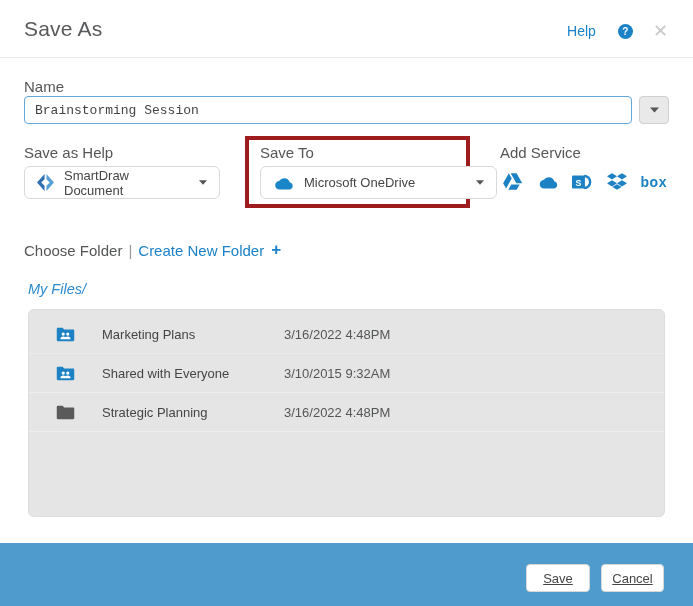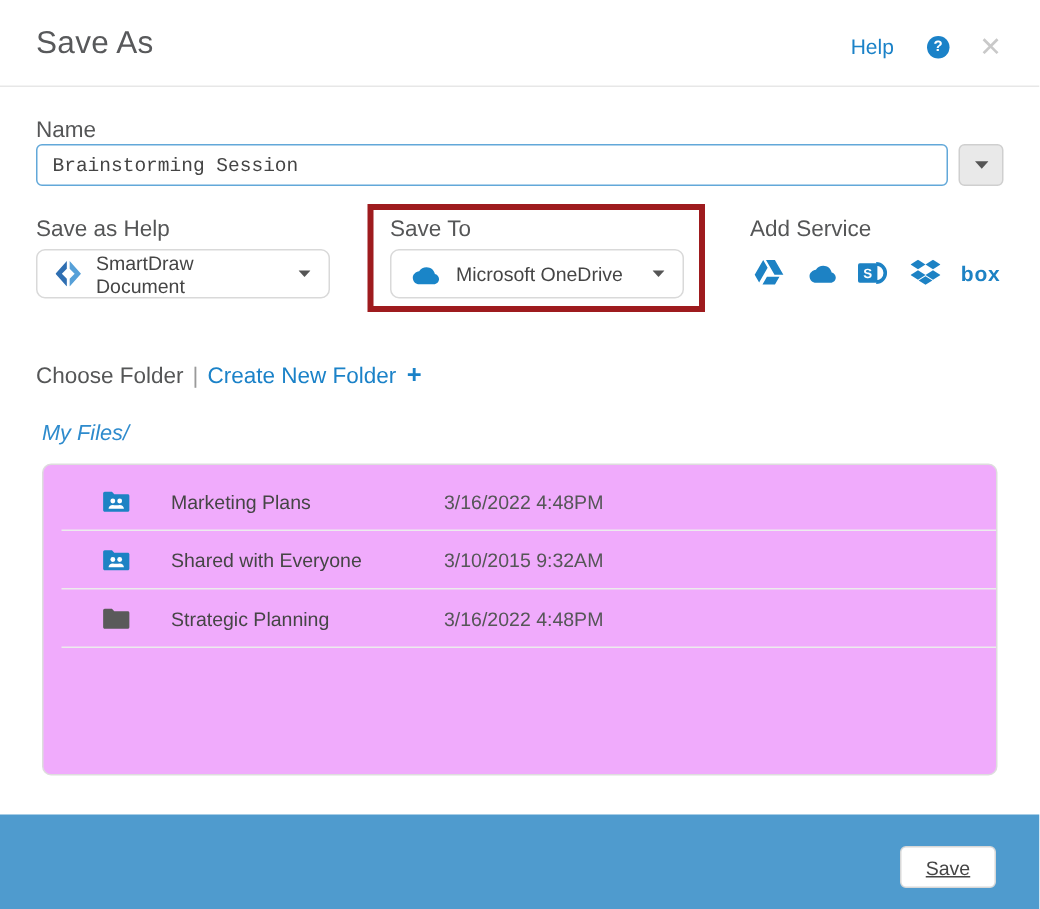--- a/index.html
+++ b/index.html
@@ -32,39 +32,39 @@
   
   .type-label { position:absolute; left:24px; top:144px; }
   .dropdown { height:33px; background:#fff; border:1px solid #d9d9d9; border-radius:6px;
     display:flex; align-items:center; padding:0 12px; gap:10px; cursor:pointer; }
   .dropdown .dd-text { font-size:13px; color:#454545; flex:1; }
   .type-dropdown { position:absolute; left:24px; top:166px; width:196px; }
 
   .saveto-box { position:absolute; left:245px; top:136px; width:225px; height:72px;
     border:4px solid #9e1b1e; }
   .saveto-label { position:absolute; left:11px; top:4px; }
-  .saveto-dropdown { position:absolute; left:11px; top:26px; width:196px; }
+  .saveto-dropdown { position:absolute; left:11px; top:26px; width:237px; }
 
   .addservice-label { position:absolute; left:500px; top:144px; }
   .service-row { position:absolute; left:502px; top:172px; width:165px; display:flex; align-items:center; justify-content:space-between; }
   .service-icon { cursor:pointer; display:flex; align-items:center; }
   .box-logo { font-size:14px; font-weight:bold; color:#1d82c4; letter-spacing:0.5px; }
 
   
   .folder-bar { position:absolute; left:24px; top:240px; display:flex; align-items:center; gap:6px; }
   .choose-label { font-size:15px; color:#555657; }
   .bar-divider { color:#9a9a9a; font-size:15px; }
   .create-link { display:flex; align-items:center; gap:7px; color:#1b82c8; font-size:15px; cursor:pointer; }
   .plus-glyph { font-weight:bold; font-size:17px; color:#1b82c8; }
 
   .breadcrumb { position:absolute; left:28px; top:281px; font-size:14.5px; font-style:italic; color:#2e8bcd; }
 
   
   .file-list { position:absolute; left:28px; top:309px; width:637px; height:208px;
-    border:1px solid #dddddd; border-radius:6px; background:#f0abfc; padding-top:5px; overflow:hidden;padding-left:12px; }
+    border:1px solid #dddddd; border-radius:6px; background:#e5e5e5; padding-top:5px; overflow:hidden; }
   .file-row { position:relative; height:39px; display:flex; align-items:center; border-bottom:1px solid #ececec; cursor:pointer; }
   .file-row .row-icon { position:absolute; left:27px; top:12px; }
   .file-name { position:absolute; left:73px; font-size:13px; color:#454545; }
   .file-date { position:absolute; left:255px; font-size:13px; color:#555657; }
 
   
   .footer { position:absolute; left:0; right:0; bottom:0; height:63px; background:#4f9bce;
     display:flex; align-items:flex-start; justify-content:flex-end; gap:11px; padding:21px 29px 0 0; }
   .btn { height:28px; background:#fff; border:1px solid #d8d8d8; border-radius:4px;
     font-size:13px; color:#454545; cursor:pointer; font-family:"Liberation Sans","DejaVu Sans",sans-serif;text-decoration:underline; }
@@ -199,15 +199,16 @@
         </svg>
       </span>
       <span class="file-name">Strategic Planning</span>
       <span class="file-date">3/16/2022 4:48PM</span>
     </div>
 
   </div>
 
   <div class="footer">
     <button class="btn btn-save">Save</button>
+    <button class="btn btn-cancel">Cancel</button>
   </div>
 
 </div>
 
 </body></html>

